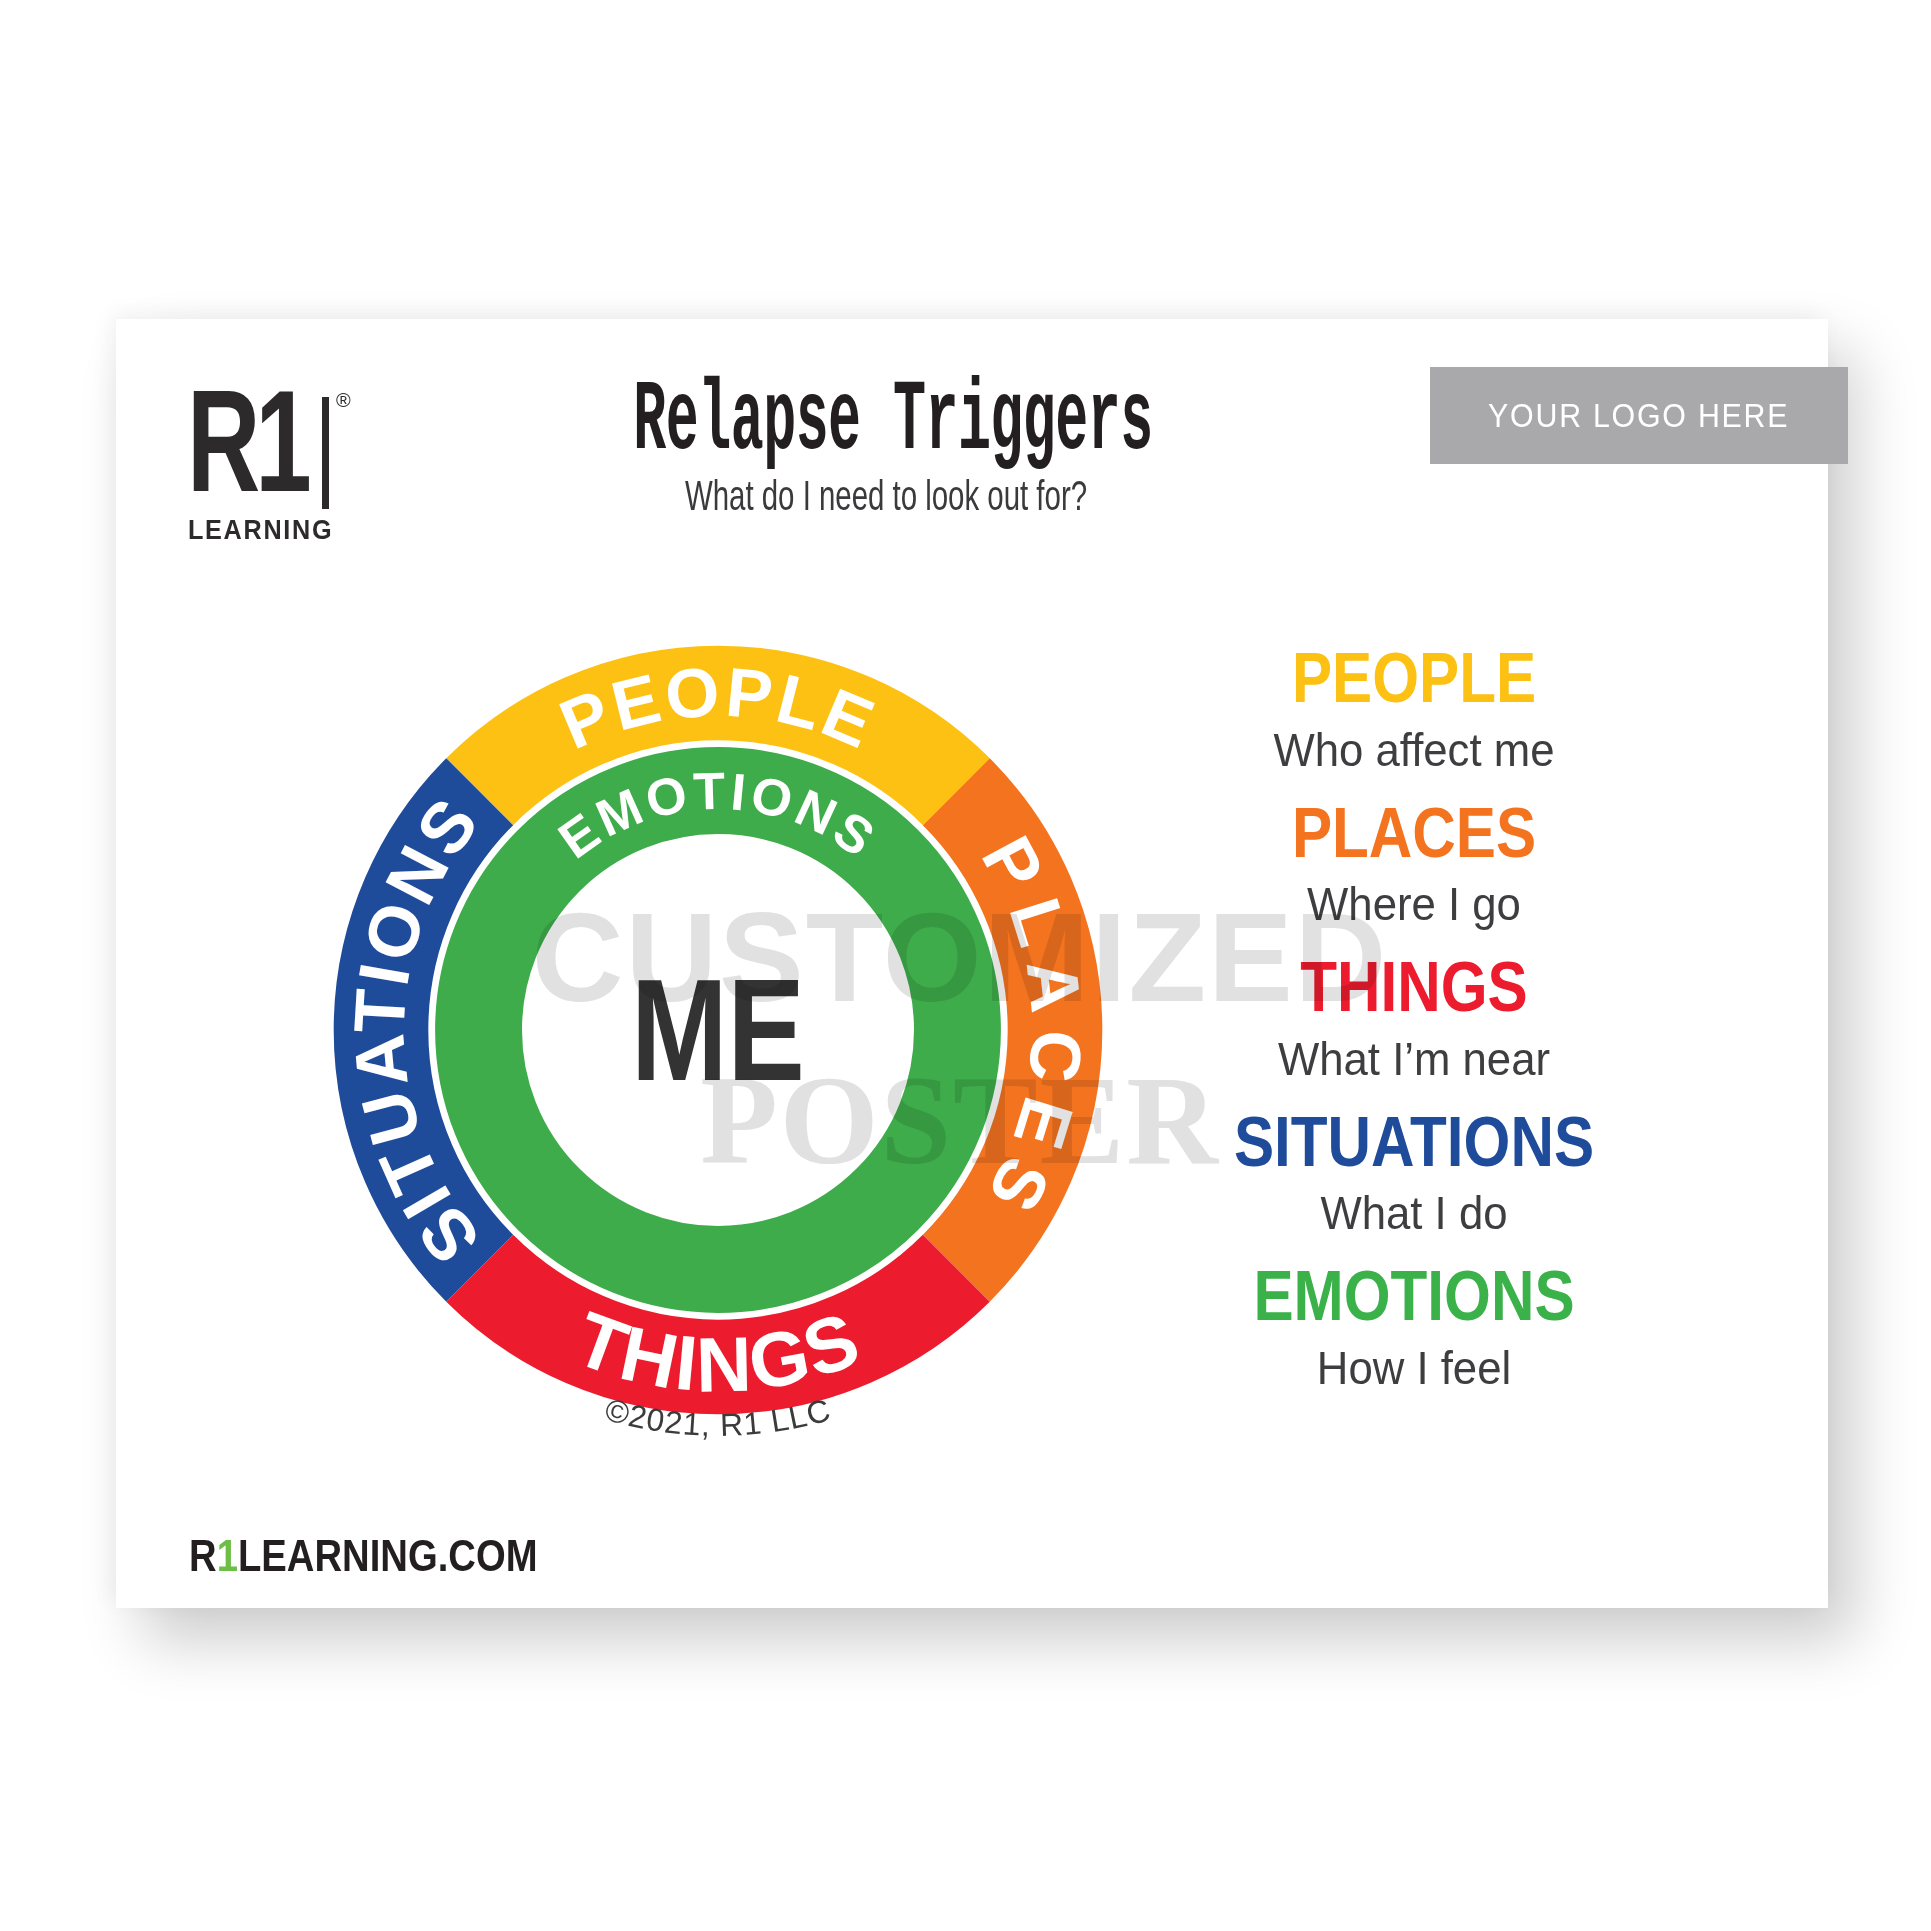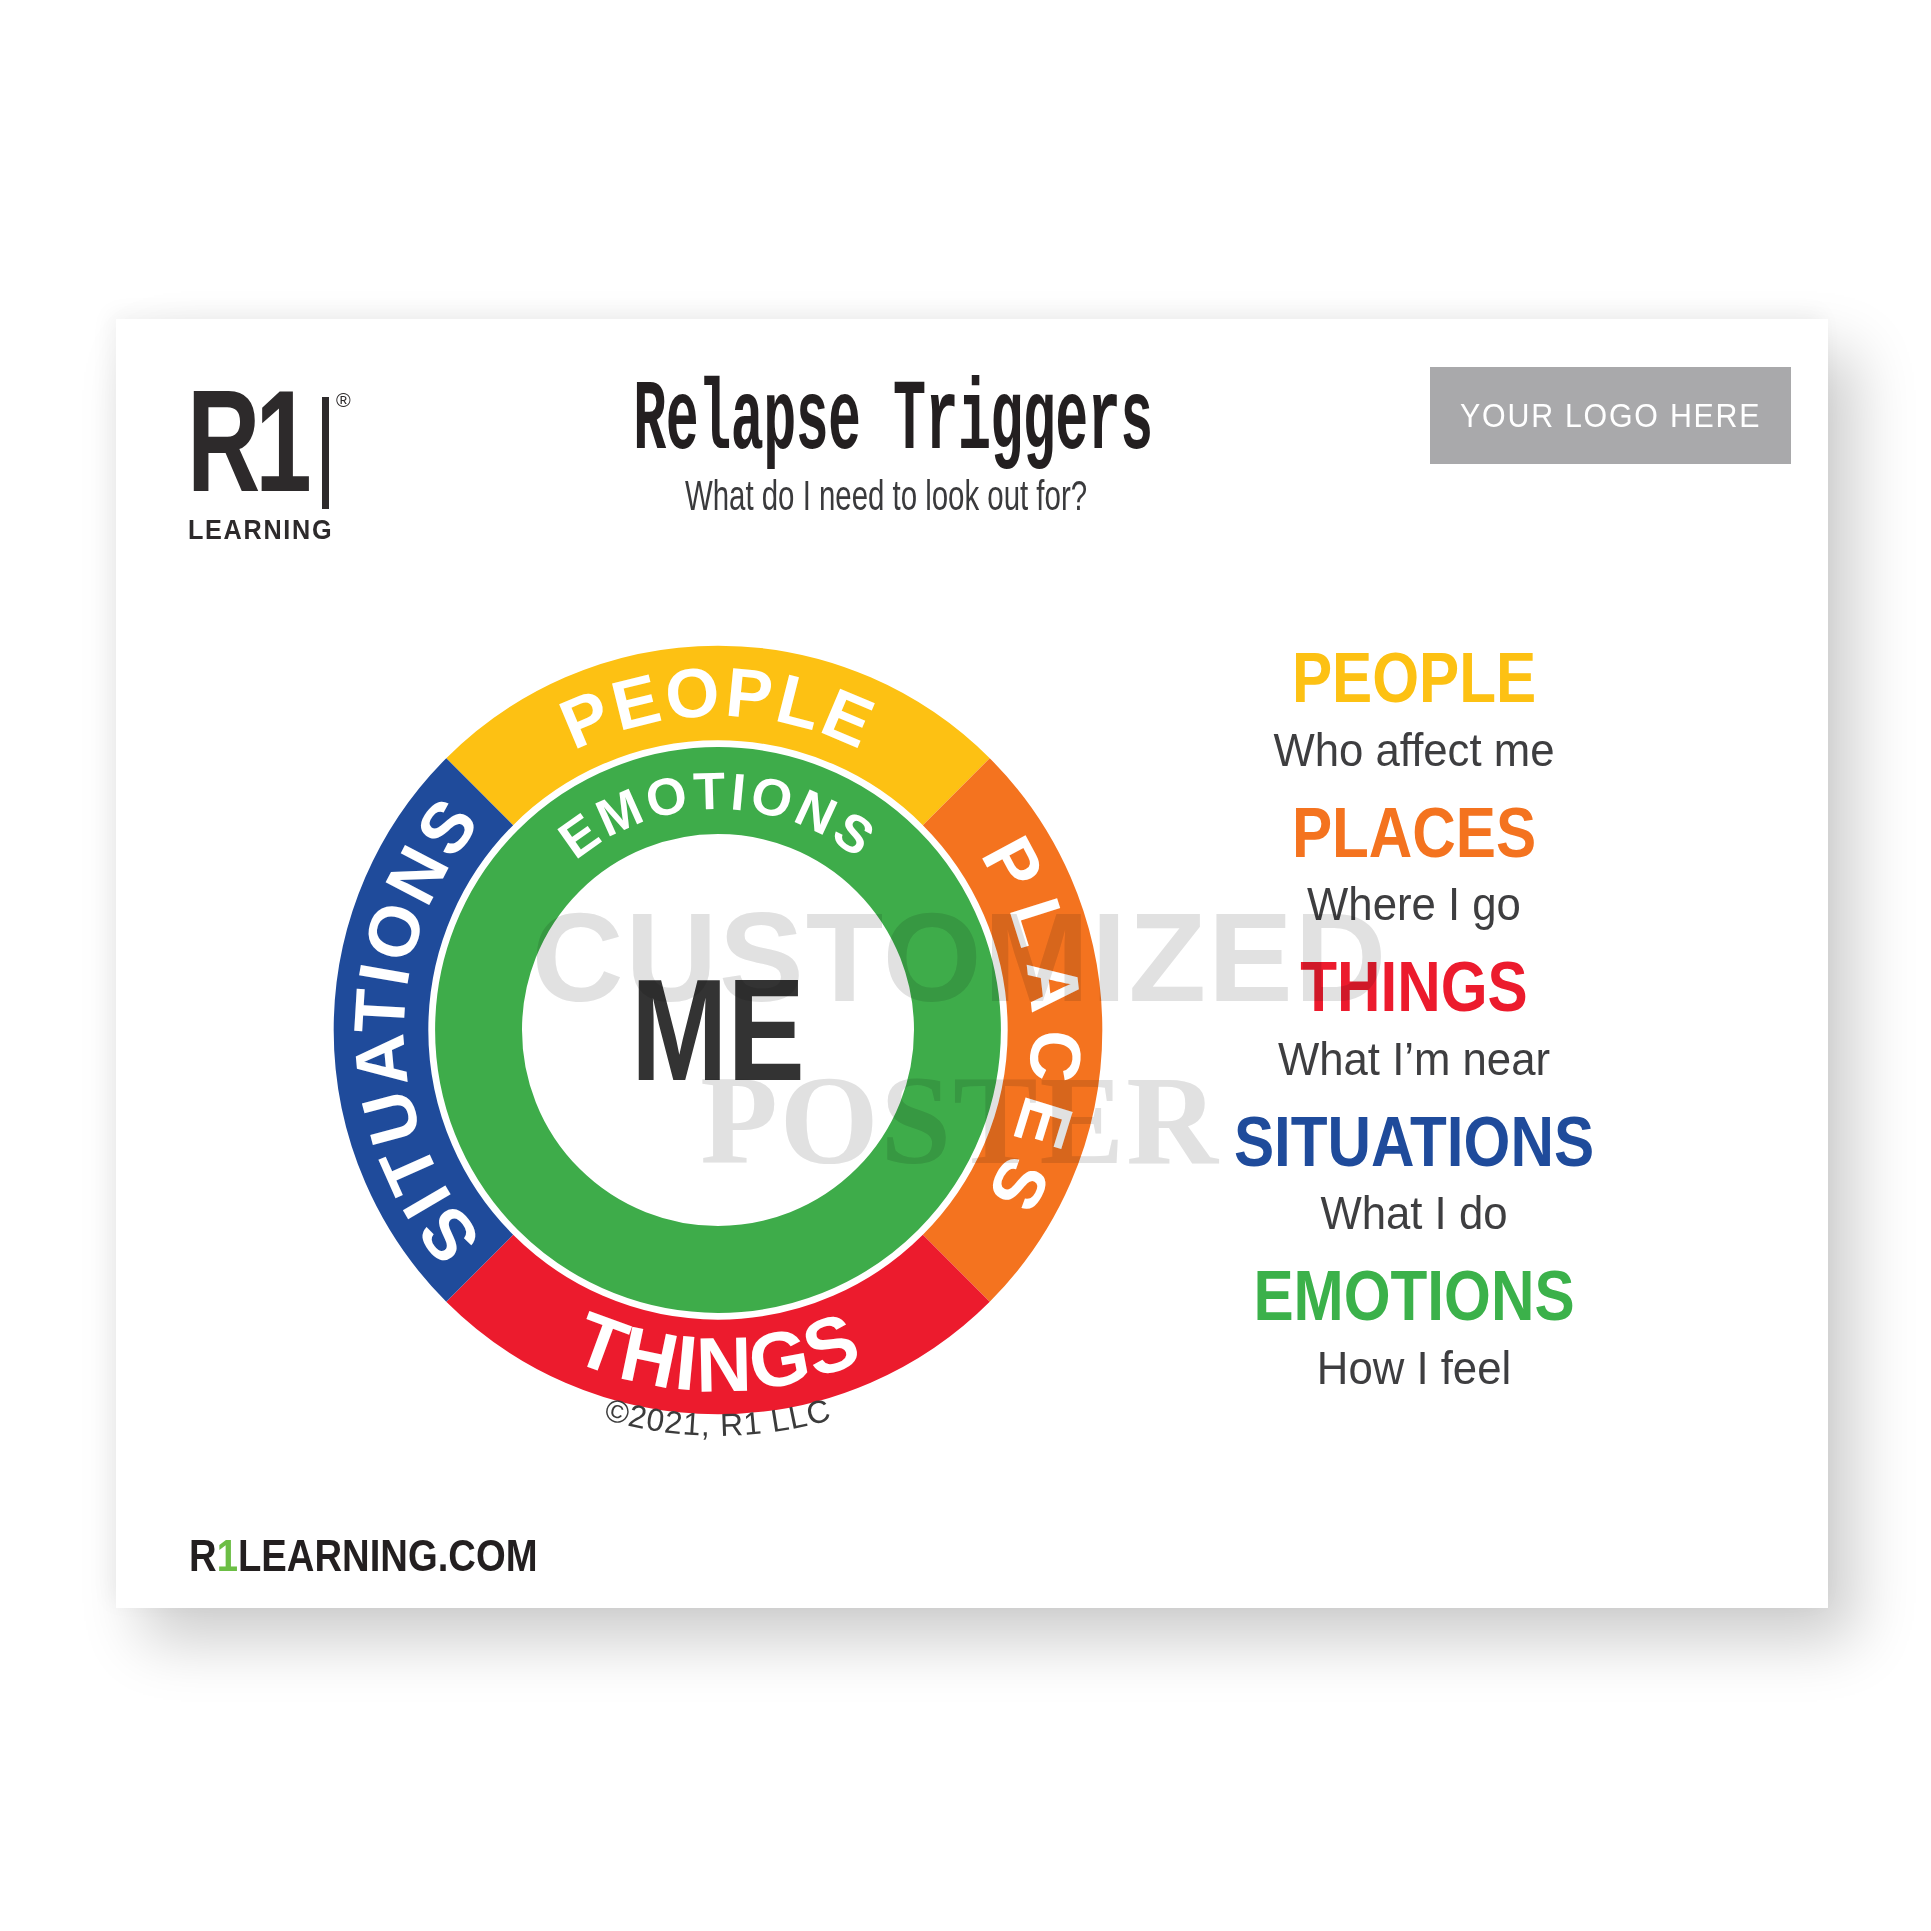--- a/index.html
+++ b/index.html
@@ -20,21 +20,21 @@
 
   
   .title-wrap { position:absolute; left:885px; top:365px; transform:translateX(-50%); }
   .title { display:block; white-space:nowrap; font-size:100px; font-weight:700; color:#231f20;
            transform:scaleX(0.55); transform-origin:center top; letter-spacing:-1px; }
   .subtitle-wrap { position:absolute; left:879px; top:471px; transform:translateX(-50%); }
   .subtitle { display:block; white-space:nowrap; font-size:42px; font-weight:400; color:#3a3a3c;
               transform:scaleX(0.70); transform-origin:center top; }
 
   
-  .logo-box { position:absolute; left:1422px; top:367px; width:361px; height:97px; background:#a9a9ab;
+  .logo-box { position:absolute; left:1422px; top:367px; width:418px; height:97px; background:#a9a9ab;
               display:flex; align-items:center; justify-content:center; }
   .logo-box span { color:#ffffff; font-size:33px; letter-spacing:1.9px; transform:scaleX(0.92); white-space:nowrap; }
 
   
   .donut { position:absolute; left:290px; top:608px; width:840px; height:869px; }
   .donut text { font-family:"Liberation Sans","DejaVu Sans",sans-serif; }
   .ring-label { fill:#ffffff; font-weight:700; }
   .me-label { fill:#333333; font-weight:700; font-size:150px; }
   .arc-copyright { fill:#3b3b3b; font-size:33px; letter-spacing:1px; font-weight:400; }
 

